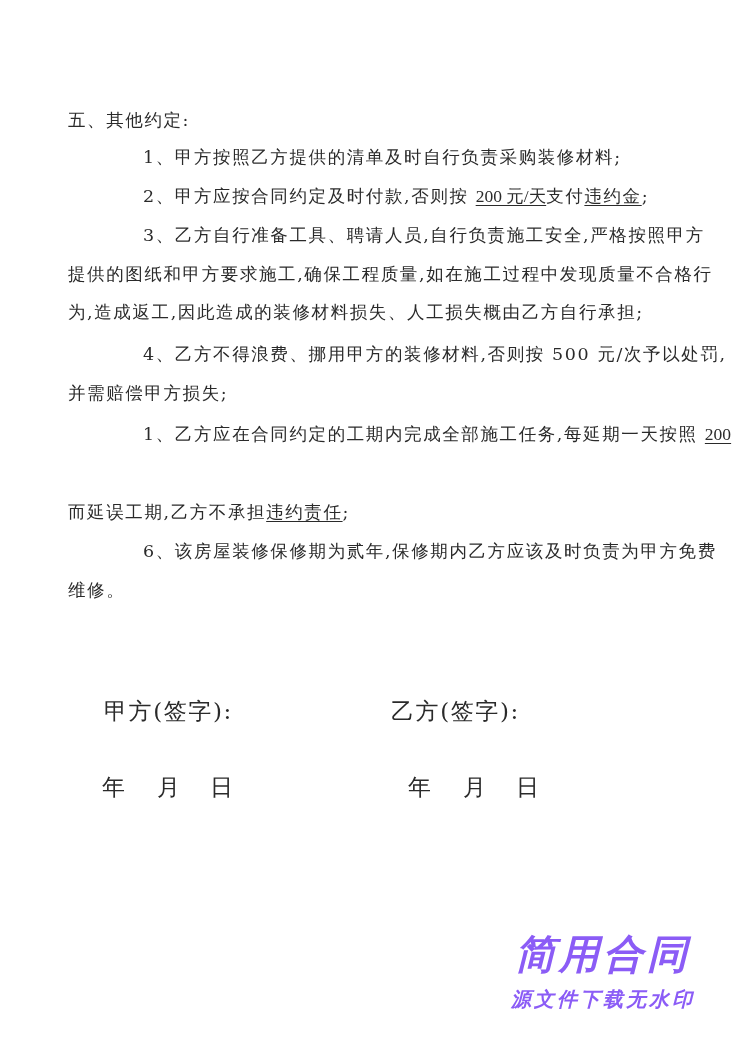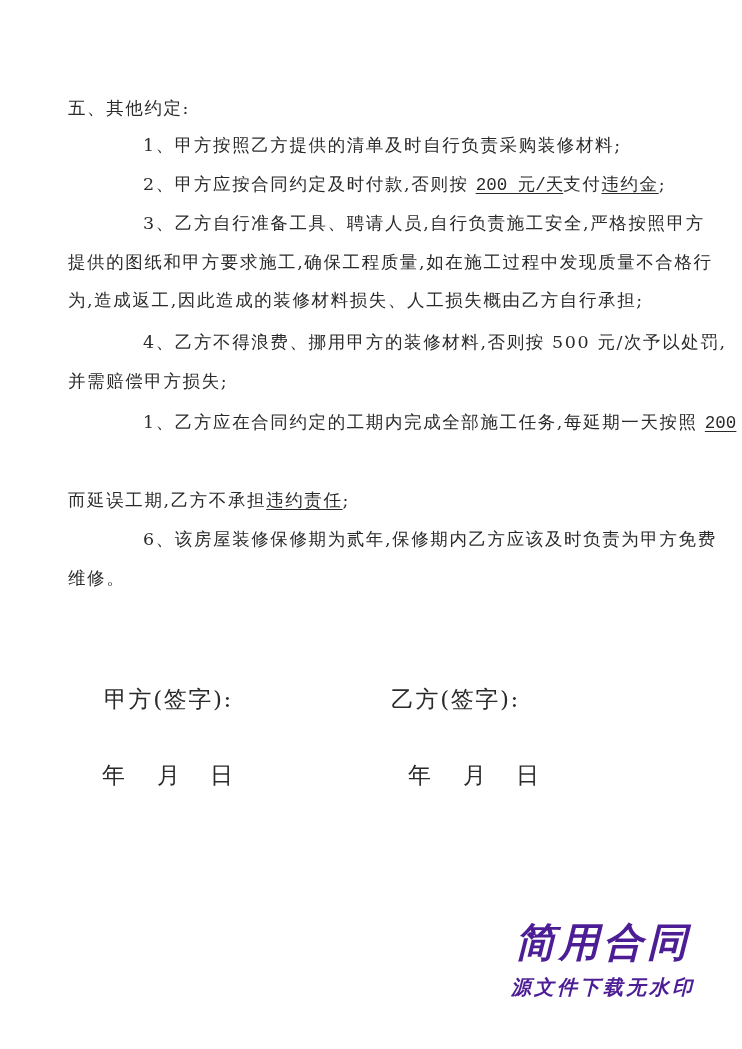--- a/index.html
+++ b/index.html
@@ -1,33 +1,33 @@
 <!DOCTYPE html>
 <html><head>
 <meta charset="utf-8">
 <style>
   html, body { margin: 0; padding: 0; background: #ffffff; }
   body {
     width: 742px; height: 1049px; position: relative; overflow: hidden;
     font-family: "DejaVu Serif", "Liberation Serif", serif;
     color: #2a2a2a;
   }
-  .page { position: absolute; left: 0; top: 0; width: 742px; height: 928px; }
+  .page { position: absolute; left: 0; top: 12px; width: 742px; height: 928px; }
   .line {
     position: absolute; left: 68px; width: 612px;
     font-size: 17.5px; line-height: 22px; white-space: nowrap;
     letter-spacing: 1.6px;
   }
   .u { text-decoration: underline; text-underline-offset: 3px; text-decoration-thickness: 1px; }
-  .num { font-family: Liberation Mono, monospace; letter-spacing: 0; }
+  .num { font-family: Liberation Serif, serif; letter-spacing: 0; }
   .sig { position: absolute; font-size: 23px; letter-spacing: 1.6px; white-space: nowrap; }
   .date span { display: inline-block; }
   .watermark {
     position: absolute; left: 508px; top: 918px; width: 190px;
-    color: #4c1d95; font-family: "DejaVu Sans", sans-serif; font-weight: bold; font-style: italic;
+    color: #8b5cf6; font-family: "DejaVu Sans", sans-serif; font-weight: bold; font-style: italic;
     text-align: center;
   }
   .wm-title { font-size: 40px; letter-spacing: 4px; line-height: 48px; }
   .wm-sub { font-size: 20px; letter-spacing: 3px; line-height: 30px; margin-top: 6px; }
 </style>
 </head>
 <body>
 
 <div class="page">
 

